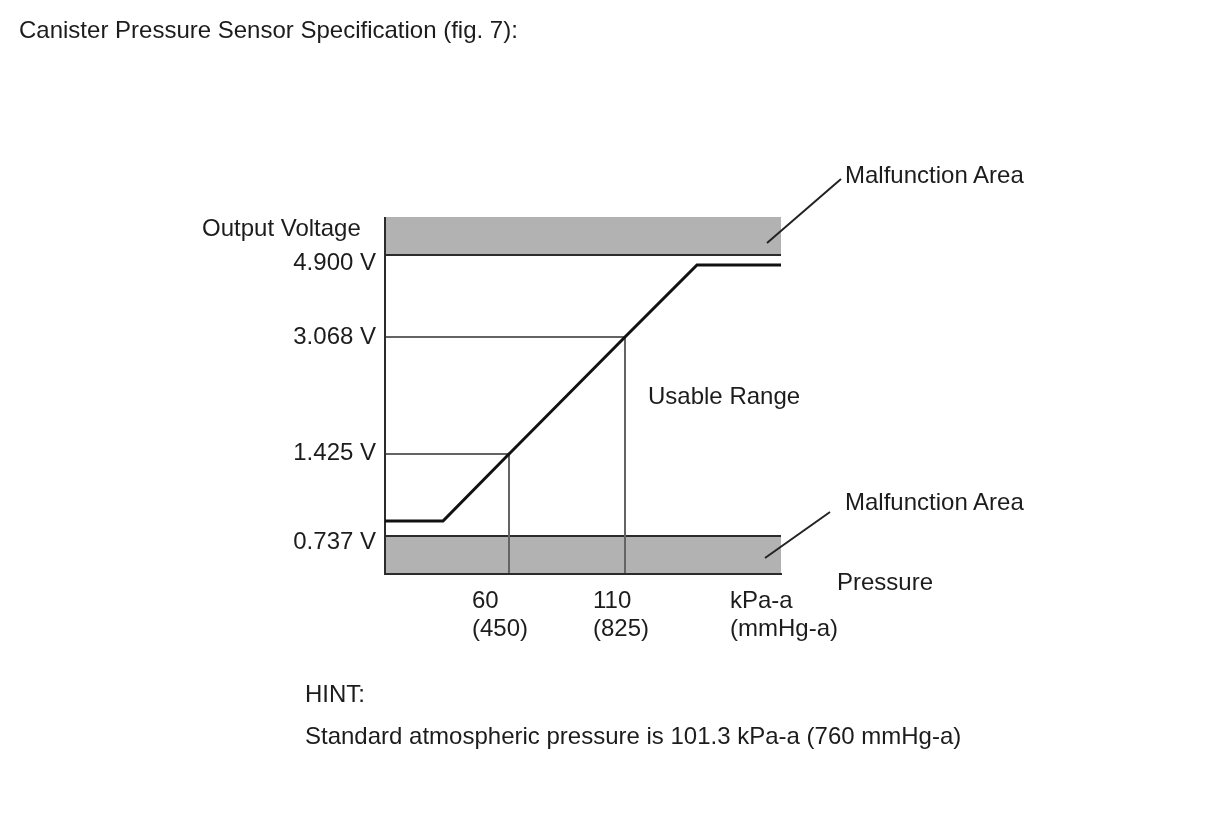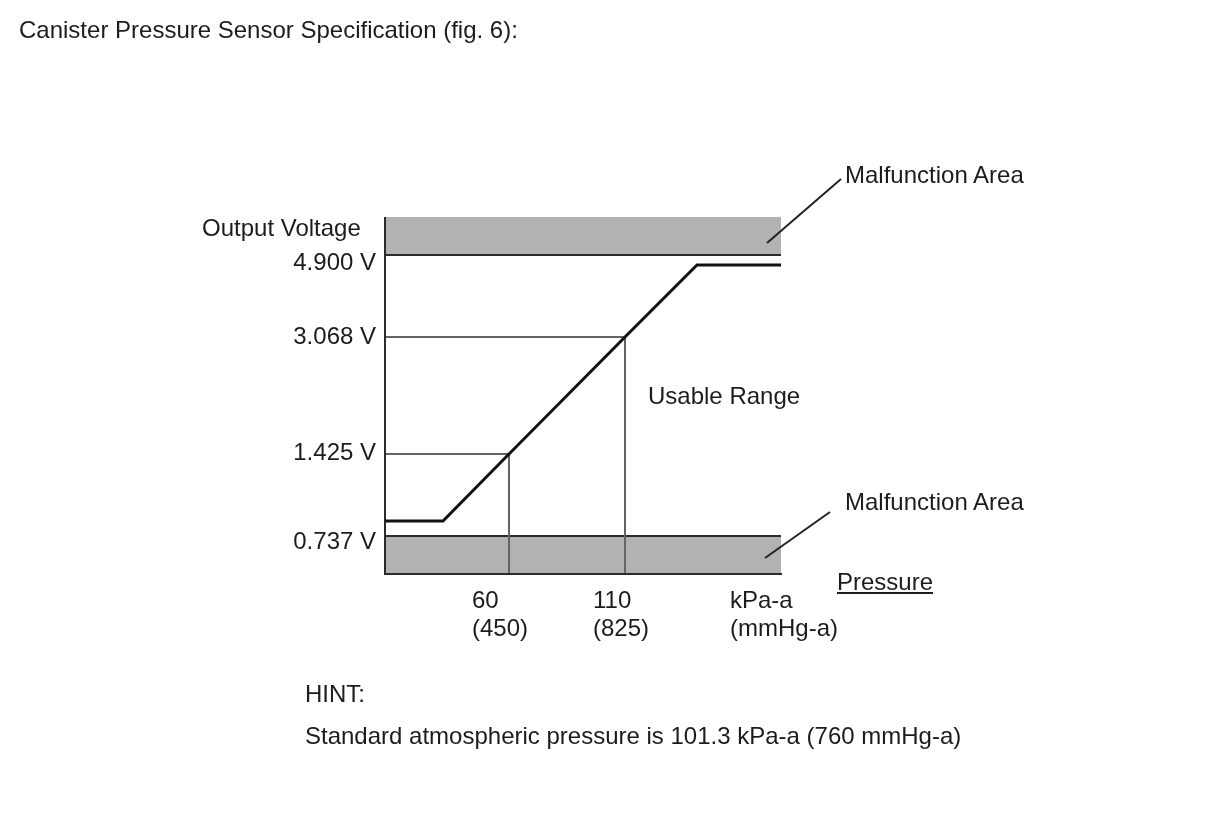--- a/index.html
+++ b/index.html
@@ -33,34 +33,34 @@
   .ylab { width: 130px; text-align: right; left: 246px; line-height: 28px; }
   .ylab-4900 { top: 248px; }
   .ylab-4150 { top: 322px; }
   .ylab-1425 { top: 438px; }
   .ylab-0450 { top: 527px; }
   .xtick { top: 586px; line-height: 28px; text-align: left; }
   .xtick-60  { left: 472px; }
   .xtick-110 { left: 593px; }
   .xunits    { left: 730px; }
   .yaxis-title { left: 202px; top: 166px; margin-top: 48px; }
-  .xaxis-title { left: 837px; top: 568px; text-decoration: underline; }
+  .xaxis-title { left: 837px; top: 568px; }
   .usable-range { left: 648px; top: 382px; }
   .malf-top { left: 845px; top: 161px; }
   .malf-bottom { left: 845px; top: 488px; }
   .hint-head { left: 305px; top: 680px; }
   .hint-body { left: 305px; top: 722px; }
   svg.overlay { position: absolute; left: 0; top: 0; pointer-events: none; }
 </style>
 </head>
 <body>
 
 <div class="page">
 
-  <div class="abs title">Canister Pressure Sensor Specification (fig. 6):</div>
+  <div class="abs title">Canister Pressure Sensor Specification (fig. 7):</div>
 
   <div>
 
     <div class="abs yaxis-title">Output Voltage</div>
     <div class="abs xaxis-title">Pressure</div>
 
     <div class="abs band band-top"></div>
     <div class="abs band band-bottom"></div>
 
     <div class="abs kline axis-left"></div>

